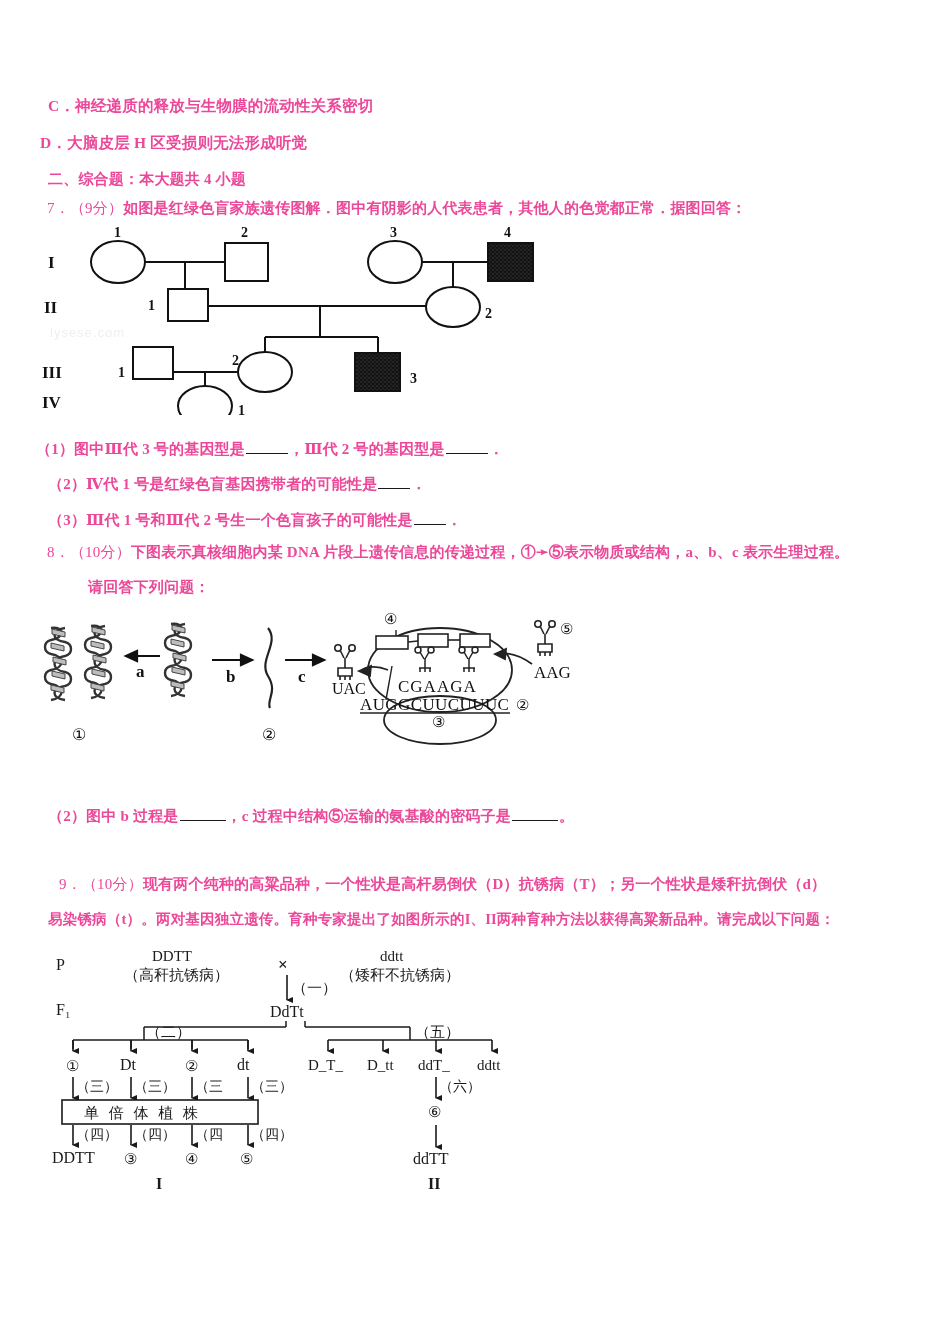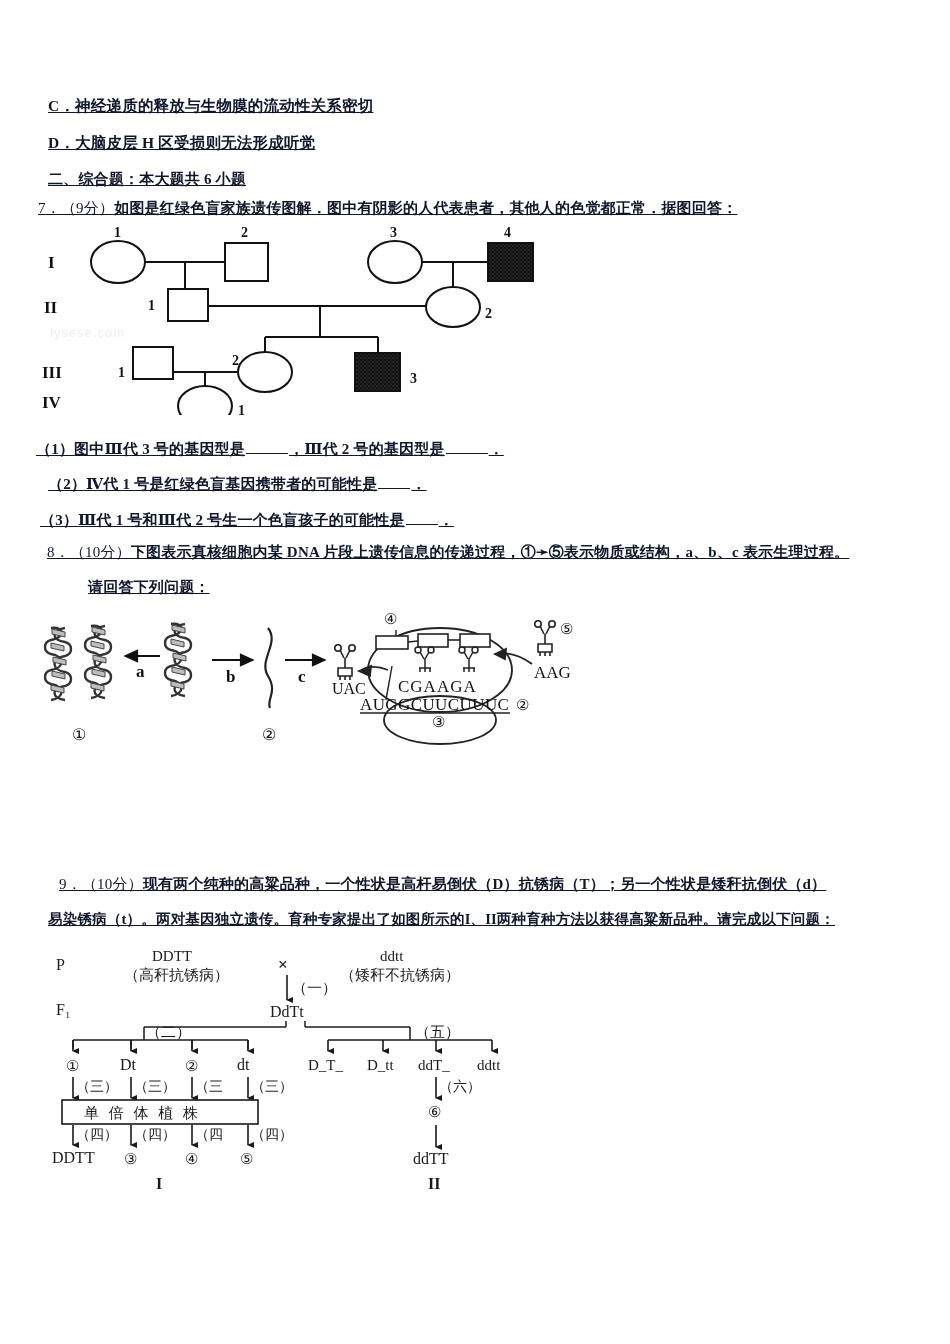--- a/index.html
+++ b/index.html
@@ -18,23 +18,22 @@
   .page {
     position: absolute;
     left: 0; top: 0;
     width: 950px;
     height: 1344px;
   }
   .txt {
     position: absolute;
     white-space: nowrap;
     font-family: "Liberation Serif", "DejaVu Serif", serif;
-    color: #0f172a;
+    color: #ec4899;
     letter-spacing: 0.2px;
-    text-decoration: underline;
   }
   .q-line {
     font-size: 15.5px;
     font-weight: bold;
   }
   .q-body {
     font-size: 15px;
     font-weight: bold;
   }
   .sec-head {
@@ -78,27 +77,27 @@
 </style>
 </head>
 <body>
 
 <div class="page">
 
   <div class="txt q-line" style="left:48px; top:96px;">
     <span>C．</span><span>神经递质的释放与生物膜的流动性关系密切</span>
   </div>
 
-  <div class="txt q-line" style="left:48px; top:133px;">
+  <div class="txt q-line" style="left:40px; top:133px;">
     <span>D．</span><span>大脑皮层 H 区受损则无法形成听觉</span>
   </div>
 
-  <div class="txt sec-head" style="left:48px; top:170px;">二、综合题：本大题共 6 小题</div>
-
-  <div class="txt" style="left:38px; top:199px;">
+  <div class="txt sec-head" style="left:48px; top:170px;">二、综合题：本大题共 4 小题</div>
+
+  <div class="txt" style="left:47px; top:199px;">
     <span class="num-lead">7．</span><span class="num-lead">（9分）</span><span class="q-body">如图是红绿色盲家族遗传图解．图中有阴影的人代表患者，其他人的色觉都正常．据图回答：</span>
   </div>
 
   <div class="watermark" style="left:50px; top:325px;">lysese.com</div>
 
   <div class="fig" style="left:40px; top:225px;">
     <svg width="560" height="190" viewBox="0 0 560 190" xmlns="http://www.w3.org/2000/svg">
       <defs>
         <pattern id="hatchFill" width="4" height="4" patternUnits="userSpaceOnUse">
           <rect width="4" height="4" fill="#111"></rect>
@@ -176,21 +175,21 @@
   </div>
 
   <div class="txt subq" style="left:36px; top:439px;">
     <span>（1）</span><span>图中Ⅲ代 3 号的基因型是</span><span class="blank" style="width:42px;"></span><span>，Ⅲ代 2 号的基因型是</span><span class="blank" style="width:42px;"></span><span>．</span>
   </div>
 
   <div class="txt subq" style="left:48px; top:474px;">
     <span>（2）</span><span>Ⅳ代 1 号是红绿色盲基因携带者的可能性是</span><span class="blank" style="width:32px;"></span><span>．</span>
   </div>
 
-  <div class="txt subq" style="left:40px; top:510px;">
+  <div class="txt subq" style="left:48px; top:510px;">
     <span>（3）</span><span>Ⅲ代 1 号和Ⅲ代 2 号生一个色盲孩子的可能性是</span><span class="blank" style="width:32px;"></span><span>．</span>
   </div>
 
   <div class="txt" style="left:47px; top:543px;">
     <span class="num-lead">8．</span><span class="num-lead">（10分）</span><span class="q-body" style="font-size:15px;">下图表示真核细胞内某 DNA 片段上遗传信息的传递过程，①➛⑤表示物质或结构，a、b、c 表示生理过程。</span>
   </div>
   <div class="txt q-body" style="left:48px; top:578px;margin-left:40px;">请回答下列问题：</div>
 
   <div class="fig" style="left:40px; top:608px;">
     <svg width="560" height="140" viewBox="0 0 560 140" xmlns="http://www.w3.org/2000/svg">
@@ -338,20 +337,23 @@
       </g>
 
       <path d="M352 58 C350 70 348 80 346 92" fill="none" stroke="#222" stroke-width="1.4"></path>
 
       <text x="32" y="132" font-family="Liberation Serif, serif" font-size="16" fill="#111">①</text>
       <text x="222" y="132" font-family="Liberation Serif, serif" font-size="16" fill="#111">②</text>
     </svg>
   </div>
 
 
+  <div class="txt subq" style="left:48px; top:806px;">
+    <span>（2）</span><span>图中 b 过程是</span><span class="blank" style="width:46px;"></span><span>，c 过程中结构⑤运输的氨基酸的密码子是</span><span class="blank" style="width:46px;"></span><span>。</span>
+  </div>
 
 
   <div class="txt" style="left:47px; top:875px;margin-left:12px;">
     <span class="num-lead">9．</span><span class="num-lead">（10分）</span><span class="q-body">现有两个纯种的高粱品种，一个性状是高杆易倒伏（D）抗锈病（T）；另一个性状是矮秆抗倒伏（d）</span>
   </div>
   <div class="txt q-body" style="left:48px; top:910px; font-size:14.5px;">易染锈病（t）。两对基因独立遗传。育种专家提出了如图所示的I、II两种育种方法以获得高粱新品种。请完成以下问题：</div>
 
   <div class="fig" style="left:40px; top:945px;">
     <svg width="520" height="255" viewBox="0 0 520 255" xmlns="http://www.w3.org/2000/svg">
       <defs>

